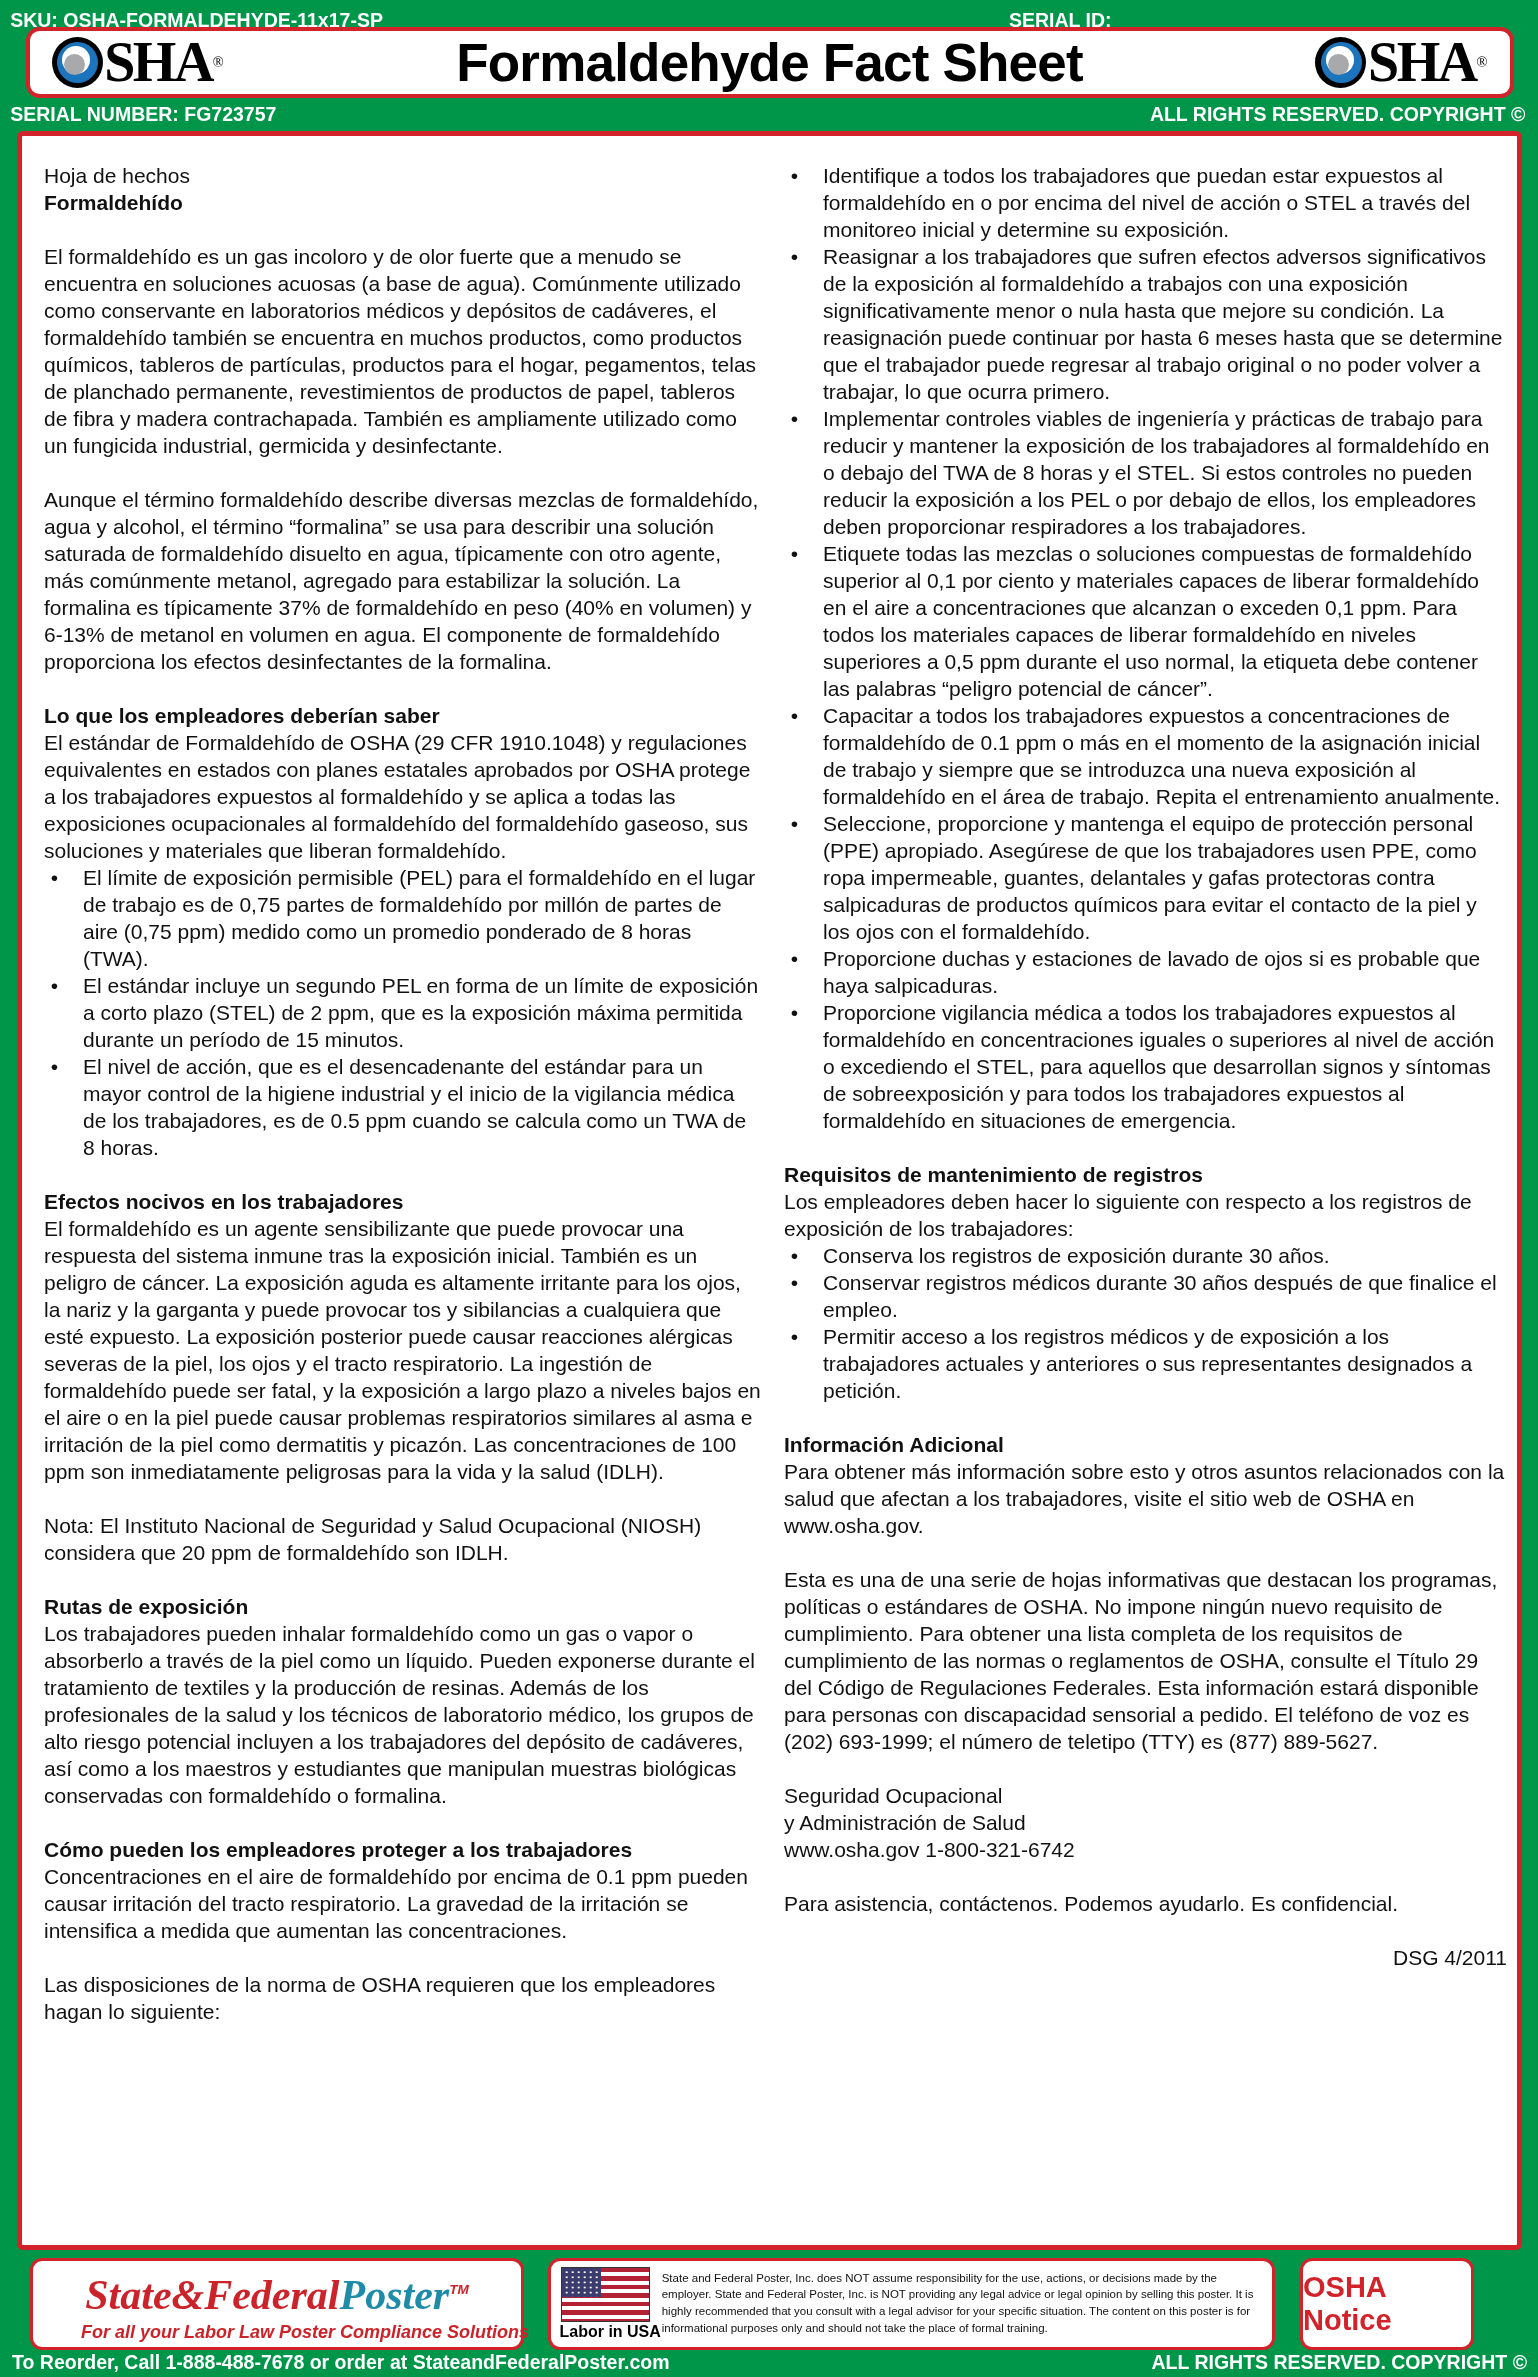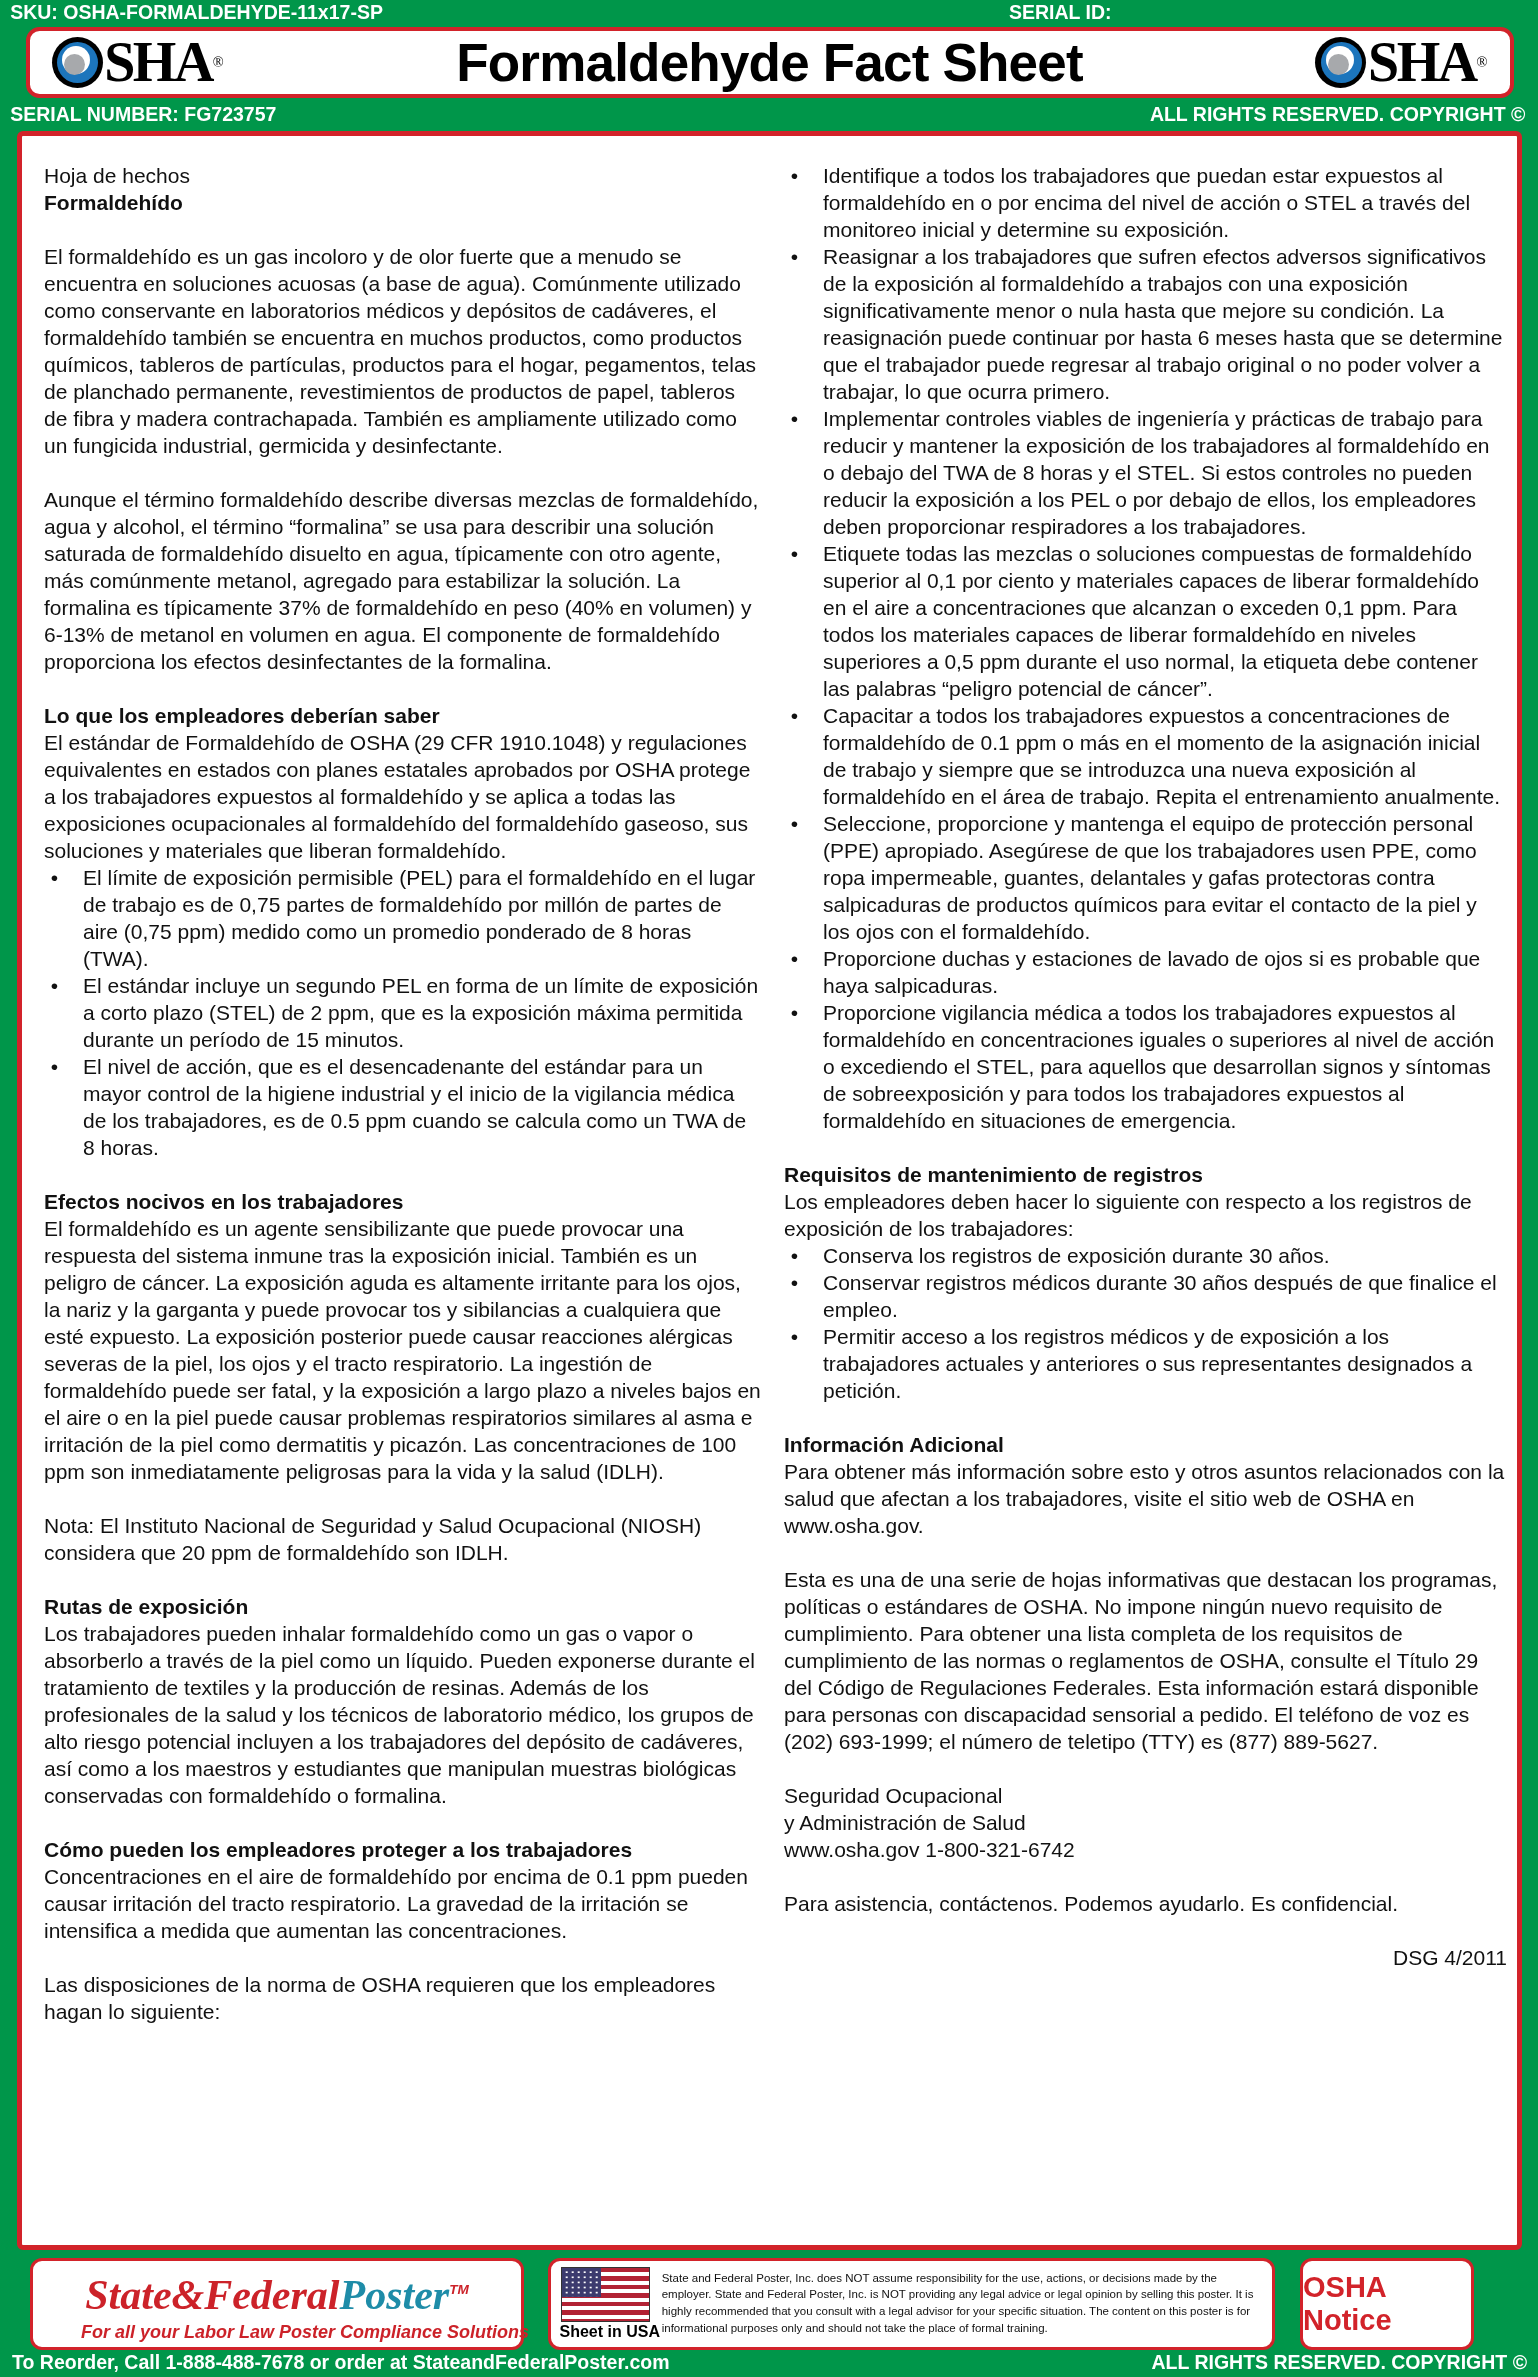--- a/index.html
+++ b/index.html
@@ -1,21 +1,21 @@
 <!DOCTYPE html>
 <html style="font-size:13.6px"><head>
 <meta charset="utf-8">
 <style>
   html,body{margin:0;padding:0;}
   body{font-family:"Liberation Sans", sans-serif; background:#00964A;}
   .poster{position:relative; width:1539px; height:2377px; background:#00964A; overflow:hidden;}
 
   
   .topbar,.serialbar,.bottombar{position:absolute; left:0; width:1539px; color:#fff; font-weight:bold; font-size:19.5px;}
-  .topbar{top:0; height:27px; line-height:25.5px;}
+  .topbar{top:8px; height:27px; line-height:25.5px;}
   .topbar .sku{position:absolute; left:10.2px; top:0;}
   .topbar .pid{position:absolute; left:1009px; top:0;}
   .serialbar{top:100px; height:31px; line-height:29px;}
   .serialbar .serial{position:absolute; left:10.2px; top:0;}
   .serialbar .rights{position:absolute; right:13.6px; top:0;}
   .bottombar{top:2350px; height:27px; line-height:25.5px;}
   .bottombar .reorder{position:absolute; left:12px; top:0;}
   .bottombar .rights2{position:absolute; right:12px; top:0;}
 
   
@@ -179,21 +179,21 @@
         <span class="b-red">State&amp;Federal</span><span class="b-teal">Poster</span><span class="tm">TM</span>
       </div>
       <div class="tagline">For all your Labor Law Poster Compliance Solutions</div>
     </div>
 
     <div class="fbox flagbox">
       <div class="flagwrap">
         <div class="flag">
           <div class="canton"></div>
         </div>
-        <div class="madein">Sheet in USA</div>
+        <div class="madein">Labor in USA</div>
       </div>
       <div class="disclaimer">State and Federal Poster, Inc. does NOT assume responsibility for the use, actions, or decisions made by the employer. State and Federal Poster, Inc. is NOT providing any legal advice or legal opinion by selling this poster. It is highly recommended that you consult with a legal advisor for your specific situation. The content on this poster is for informational purposes only and should not take the place of formal training.</div>
     </div>
 
     <div class="fbox noticebox">
       <span class="notice-label">OSHA Notice</span>
     </div>
   </div>
 
   <div class="bottombar">

